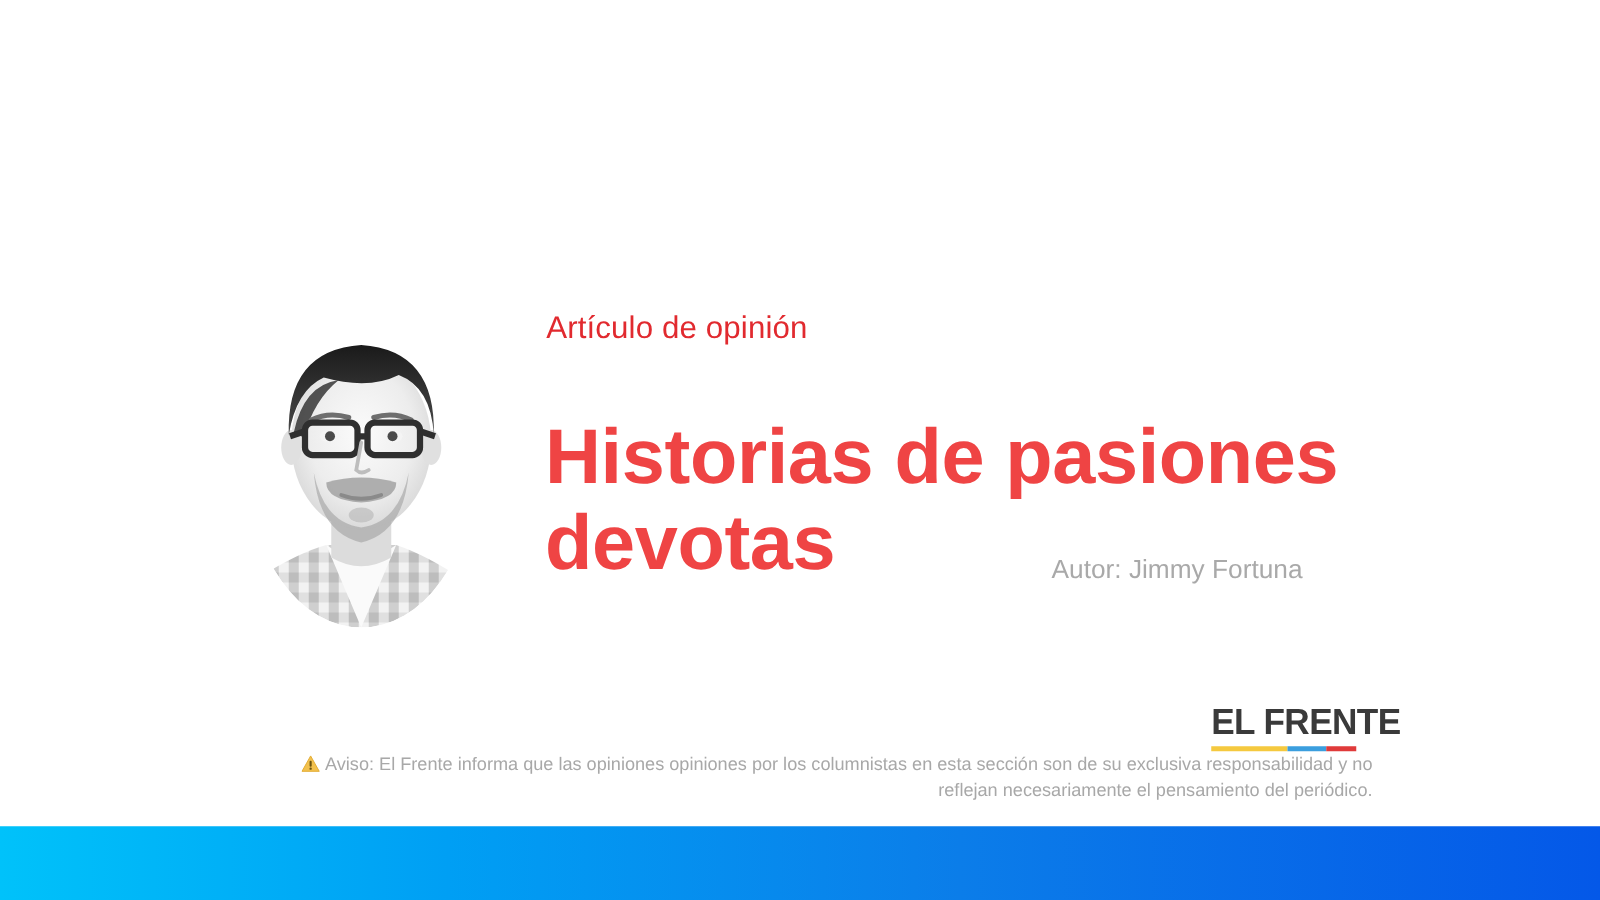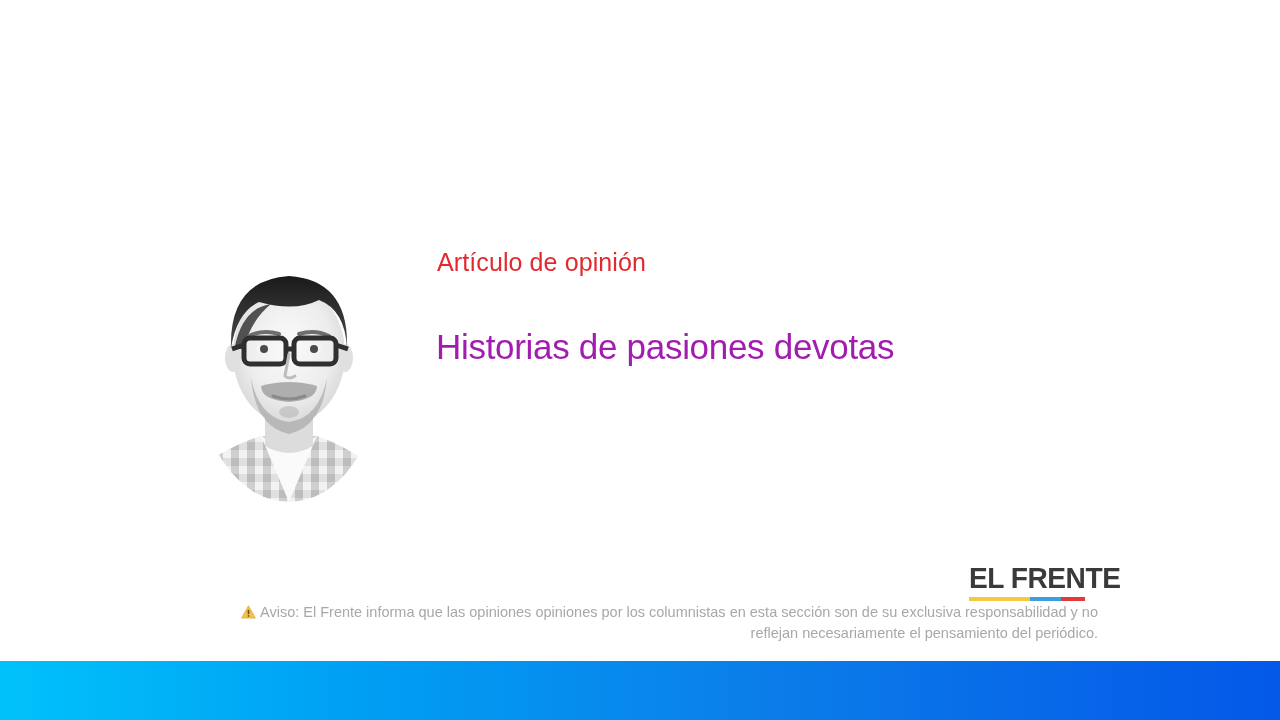--- a/index.html
+++ b/index.html
@@ -49,24 +49,24 @@
     color: #e12a2f;
     letter-spacing: 0.1px;
     white-space: nowrap;
   }
 
   .headline {
     position: absolute;
     left: 436px;
     top: 289px;
     width: 640px;
-    font-size: 35px;
+    font-size: 62px;
     line-height: 69px;
-    font-weight: 400;
-    color: #a21caf;
+    font-weight: 700;
+    color: #ef4444;
     letter-spacing: -0.3px;
   }
 
   .author {
     position: absolute;
     left: 500px;
     top: 443px;
     width: 542px;
     text-align: right;
     font-size: 21px;
@@ -198,20 +198,21 @@
 
         <ellipse cx="90" cy="162" rx="10" ry="6" fill="#b5b5b5" opacity="0.6"></ellipse>
       </g>
     </svg>
   </div>
 
   <div class="kicker">Artículo de opinión</div>
 
   <h1 class="headline">Historias de pasiones devotas</h1>
 
+  <div class="author">Autor: Jimmy Fortuna</div>
 
   <div class="logo">
     <div class="logo-text">EL FRENTE</div>
     <div class="logo-bars">
       <span class="bar-yellow"></span>
       <span class="bar-blue"></span>
       <span class="bar-red"></span>
     </div>
   </div>
 

